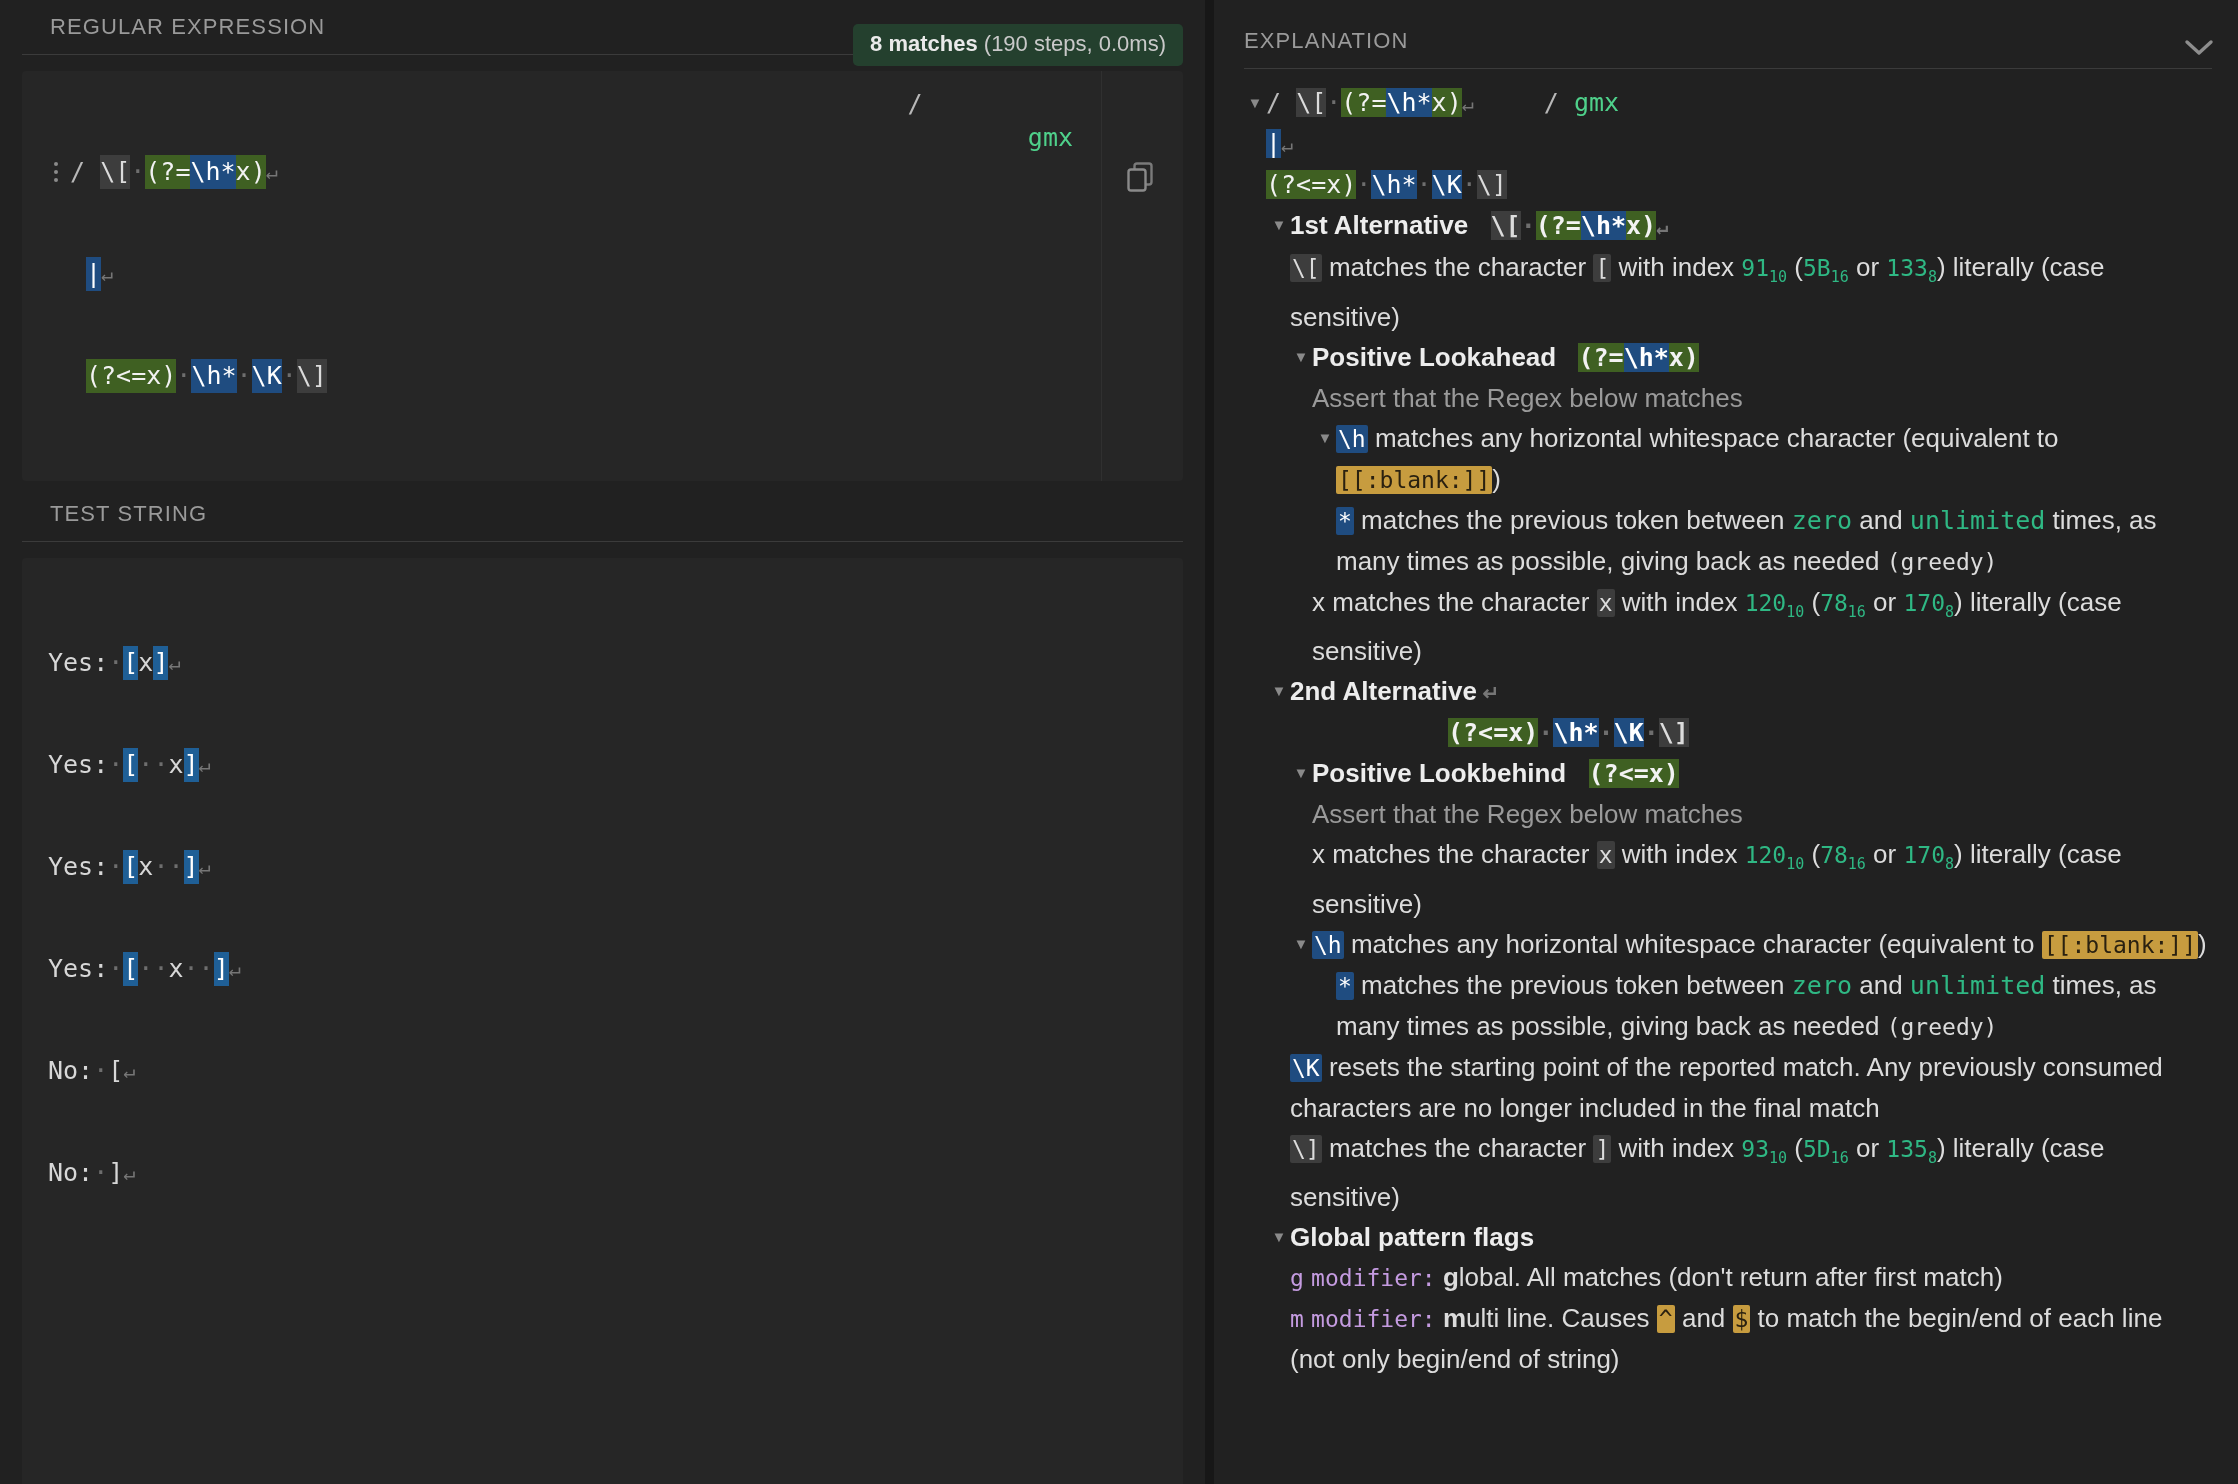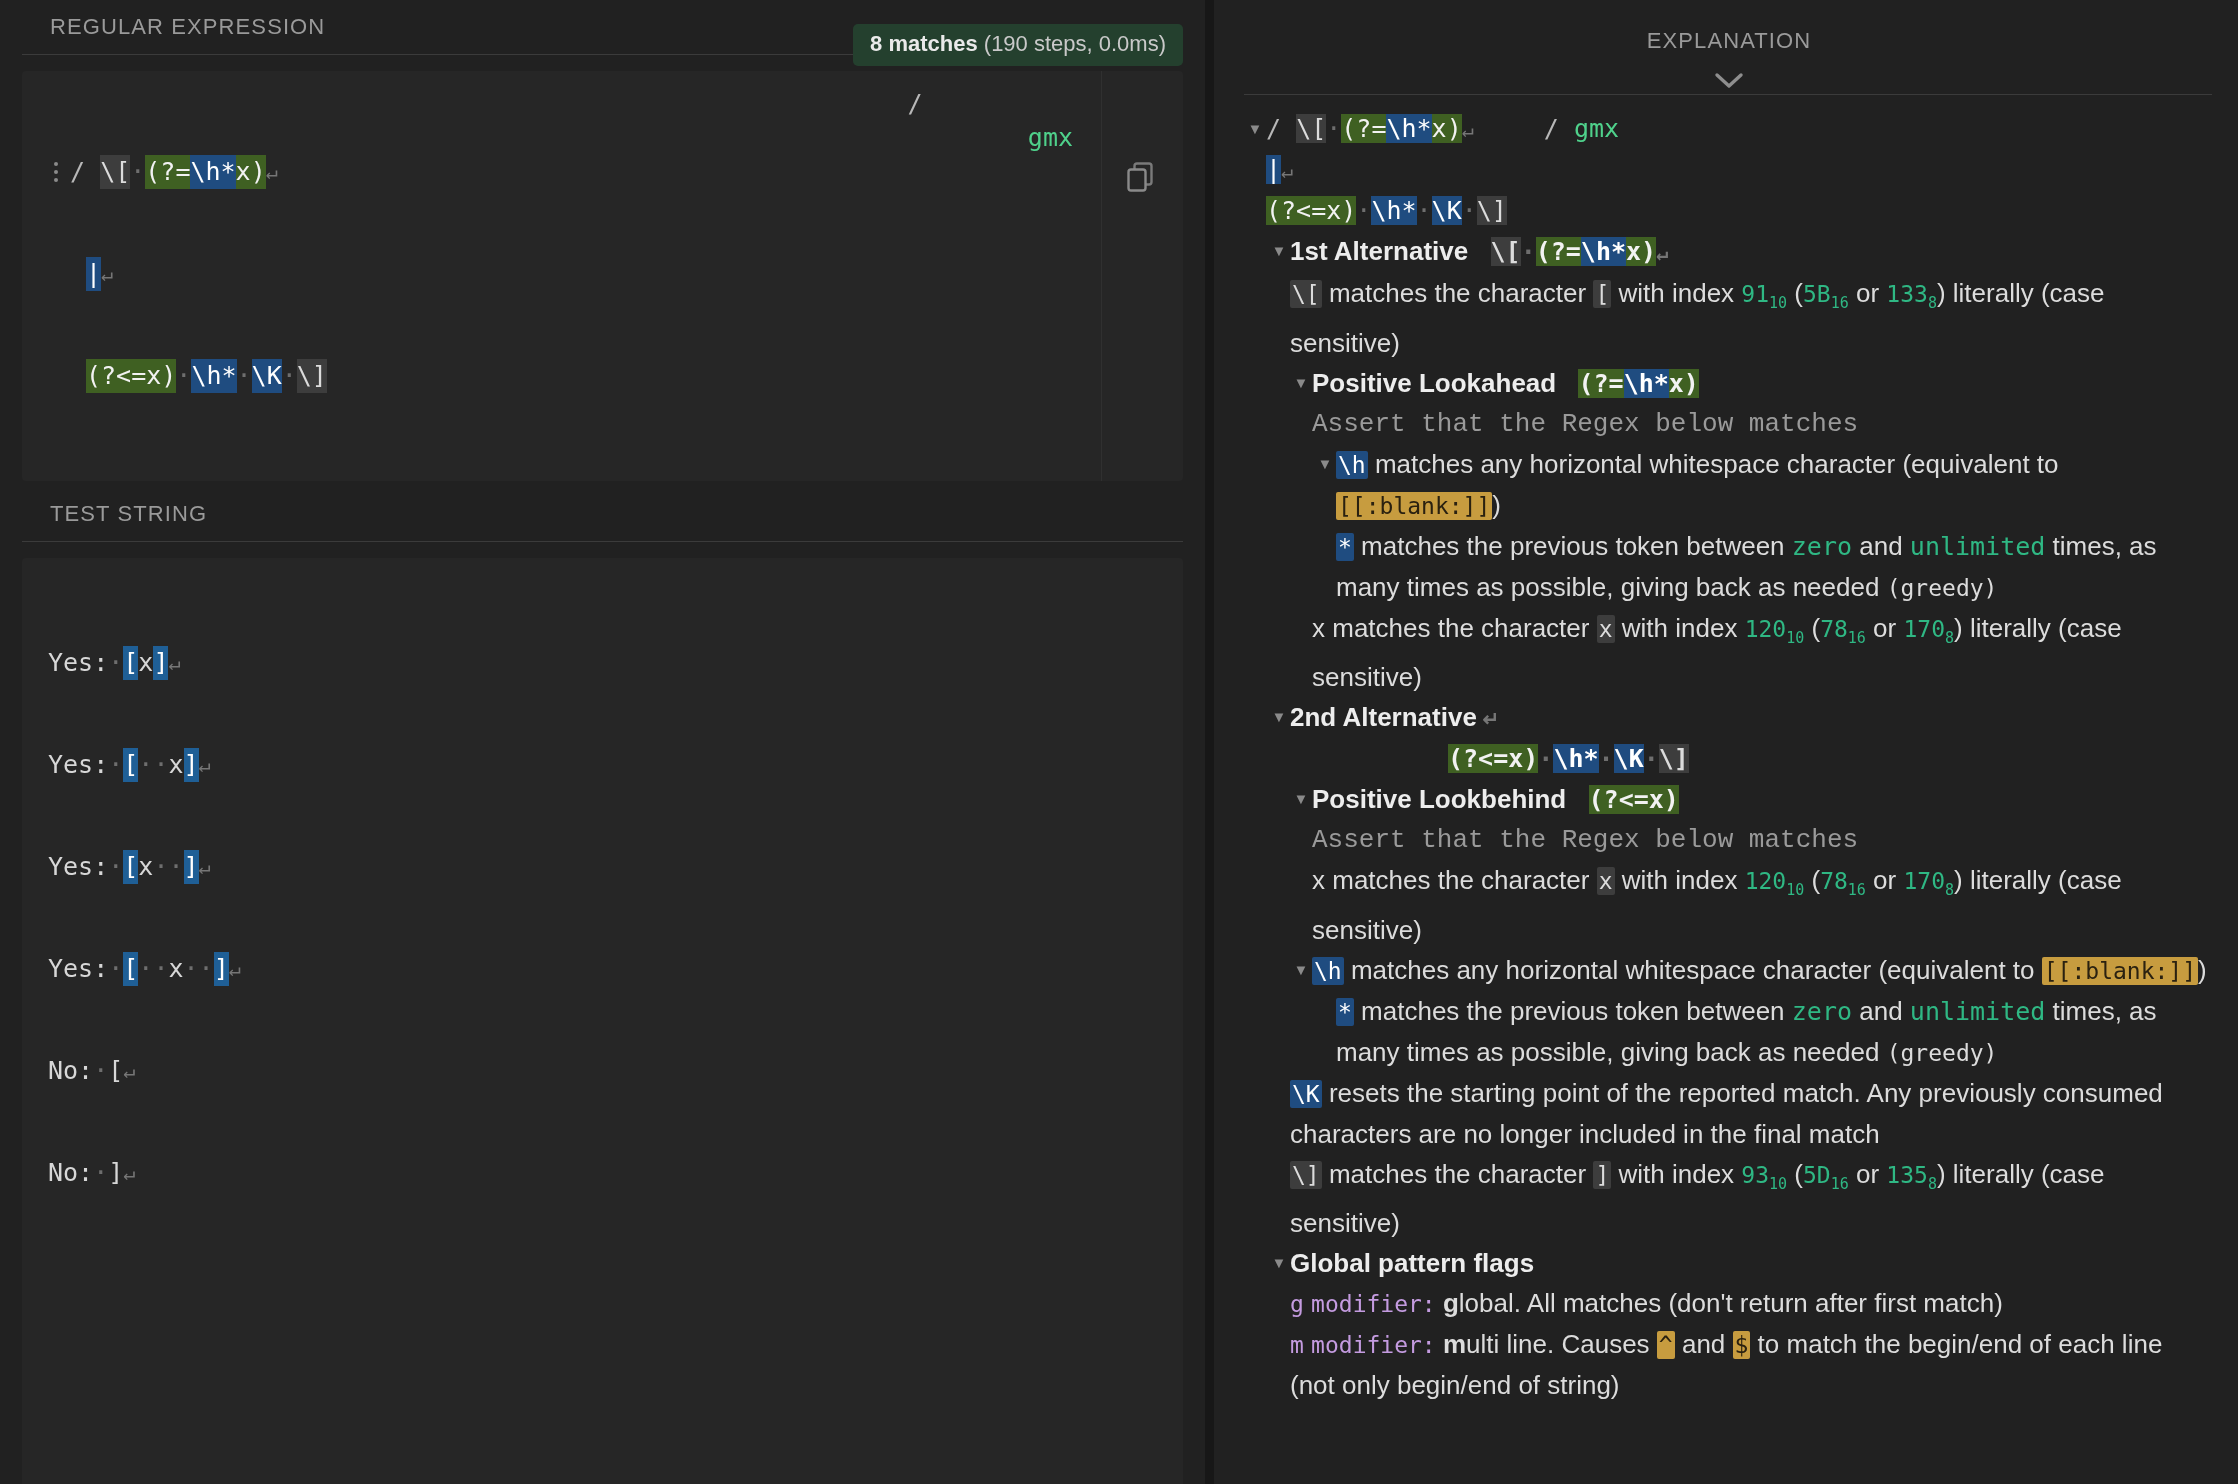--- a/index.html
+++ b/index.html
@@ -74,34 +74,34 @@
     font-family: "DejaVu Sans Mono", monospace;
     font-size: 25px; line-height: 34px; color: #d7d7d7;
     padding: 6px 0 0 26px; white-space: pre;
   }
   .tline { height: 34px; display: flex; align-items: center; }
   .testbox { margin: 16px 22px 0; background: #262626; border-radius: 4px;
              height: 1258px; padding: 14px 0 0 0; }
 
   
   .exp-head { display: flex; align-items: center; justify-content: space-between;
-              padding: 28px 24px 0 30px; flex-direction: column; }
+              padding: 28px 24px 0 30px; }
   .chev { color: #8e8e8e; font-size: 26px; line-height: 1; }
   .exp-body { padding: 14px 26px 0 30px; }
 
   .row { display: flex; align-items: flex-start; }
   .arrow { color: #8a8a8a; font-size: 15px; width: 22px; flex: none;
            line-height: 40px; text-align: center; }
   .arrow.blank { color: transparent; }
 
   .txt {
     font-size: 26px; line-height: 40px; color: #dcdcdc; flex: 1;
   }
   .txt.head { font-weight: 700; color: #ededed; }
-  .txt.dim { color: #9a9a9a; font-family: Liberation Mono, monospace; }
+  .txt.dim { color: #9a9a9a; }
   .mono {
     font-family: "DejaVu Sans Mono", monospace; font-size: 23px;
   }
   .num { color: #2fb884; font-family: "DejaVu Sans Mono", monospace; font-size: 23px; }
   .num sub { font-size: 15px; }
   .kw  { color: #2fb884; font-family: "DejaVu Sans Mono", monospace; font-size: 25px; }
   .modk { color: #c49be0; font-family: "DejaVu Sans Mono", monospace; font-size: 23px; }
   .hashg { color: #2fb884; font-family: "DejaVu Sans Mono", monospace; font-size: 23px; }
   .chip { padding: 1px 2px; border-radius: 2px; font-family: "DejaVu Sans Mono", monospace;
           font-size: 23px; }

